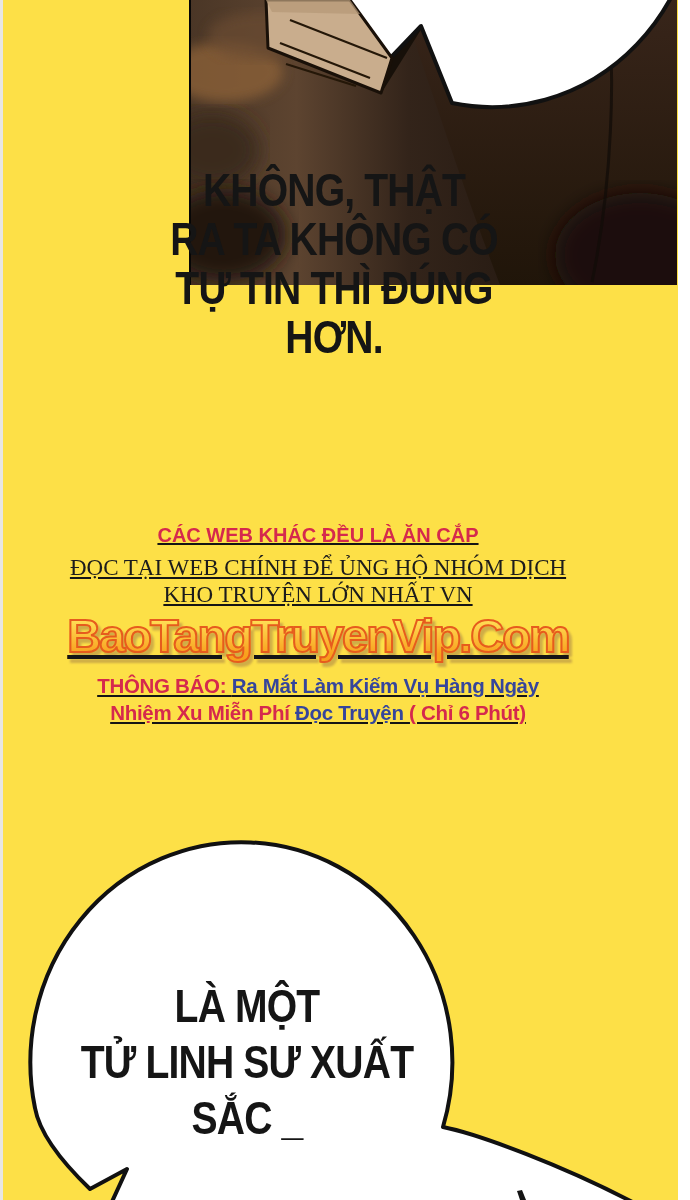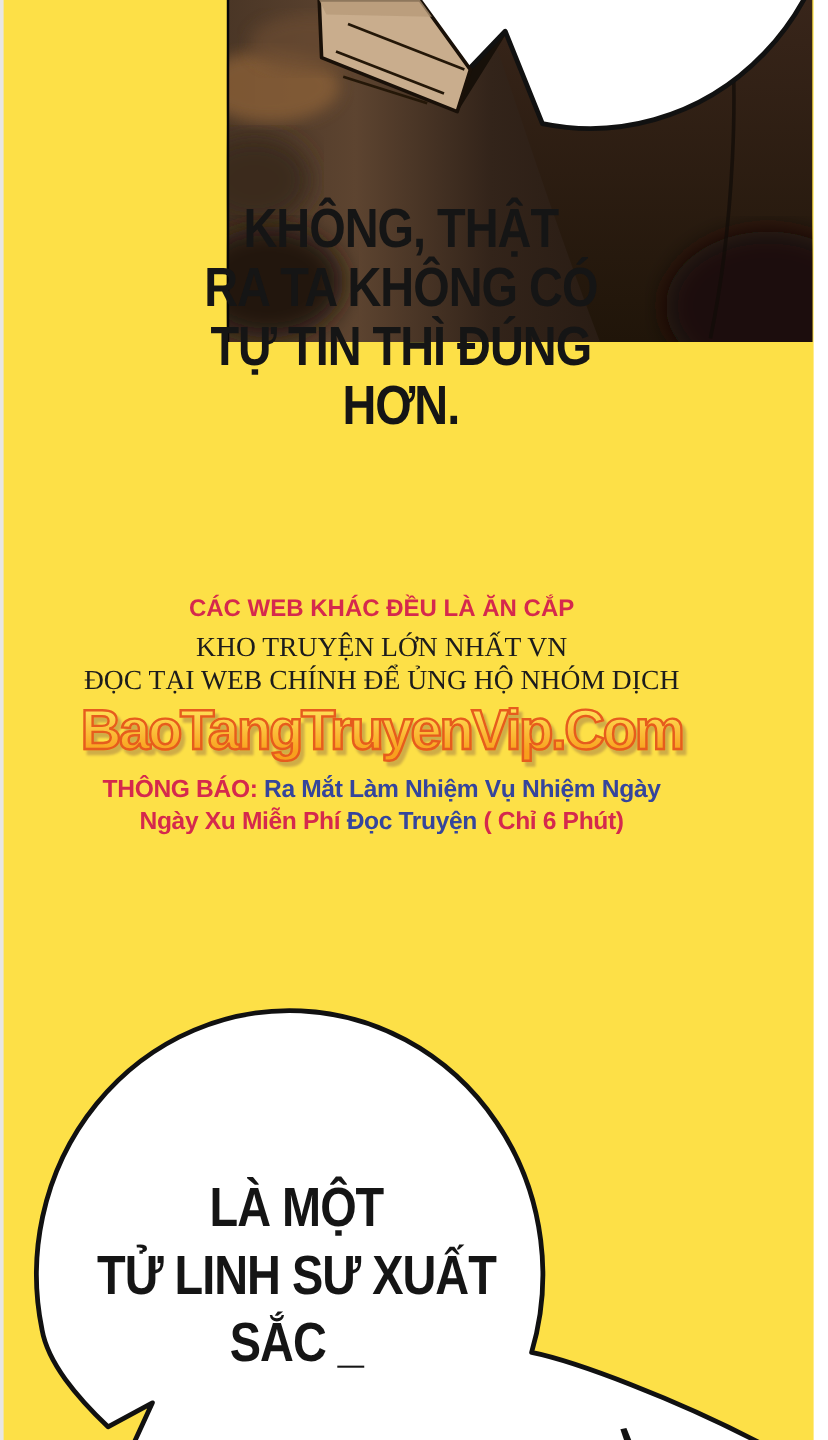--- a/index.html
+++ b/index.html
@@ -5,21 +5,21 @@
   html,body{margin:0;padding:0;background:#ffffff;}
   .page{position:relative;width:678px;height:1200px;background:#fde047;overflow:hidden;
         font-family:"Liberation Sans","DejaVu Sans",sans-serif;}
   .edge-strip{position:absolute;left:0;top:0;width:3px;height:1200px;background:#e8e6e3;z-index:5;}
   .art-svg{position:absolute;left:0;top:0;z-index:1;}
   .txt{position:absolute;z-index:3;text-align:center;color:#151515;}
   .bubble-top-text{left:134px;top:166px;width:400px;font-size:46px;font-weight:bold;
         line-height:49px;letter-spacing:-1px;transform:scaleX(0.85);transform-origin:50% 0;}
   .bubble-bottom-text{left:27px;top:978px;width:440px;font-size:46px;font-weight:bold;
         line-height:56px;letter-spacing:-1px;transform:scaleX(0.85);transform-origin:50% 0;}
-  .promo{left:58px;top:496px;width:520px;}
+  .promo{left:58px;top:524px;width:520px;text-decoration:underline;}
   .promo-warning{font-size:20px;font-weight:bold;color:#d5294d;letter-spacing:0px;margin-bottom:7px;}
   .promo-serif{font-family:"Liberation Serif","DejaVu Serif",serif;font-size:23px;color:#1c1c1c;line-height:27px;}
   .promo-serif-big{font-family:"Liberation Serif","DejaVu Serif",serif;font-size:25px;color:#1c1c1c;line-height:28px;}
   .promo-site{font-size:47px;font-weight:bold;letter-spacing:-2px;line-height:52px;margin-top:2px;
         background:linear-gradient(180deg,#ffde55 20%,#f8a01d 85%);
         -webkit-background-clip:text;background-clip:text;color:transparent;
         -webkit-text-stroke:2px #e65c1d;
         filter:drop-shadow(3px 4px 1px rgba(150,110,70,0.45));}
   .promo-notice{font-size:20.5px;font-weight:bold;line-height:27px;margin-top:10px;letter-spacing:-0.3px;}
   .promo-notice2{font-size:20.5px;font-weight:bold;line-height:27px;letter-spacing:-0.3px;}
@@ -99,25 +99,25 @@
 
   <div class="txt bubble-top-text">
     <div>KHÔNG, THẬT</div>
     <div>RA TA KHÔNG CÓ</div>
     <div>TỰ TIN THÌ ĐÚNG</div>
     <div>HƠN.</div>
   </div>
 
   <div class="txt promo">
     <div class="promo-warning">CÁC WEB KHÁC ĐỀU LÀ ĂN CẮP</div>
+    <div class="promo-serif">ĐỌC TẠI WEB CHÍNH ĐỂ ỦNG HỘ NHÓM DỊCH</div>
     <div class="promo-serif">KHO TRUYỆN LỚN NHẤT VN</div>
-    <div class="promo-serif">ĐỌC TẠI WEB CHÍNH ĐỂ ỦNG HỘ NHÓM DỊCH</div>
     <div class="promo-site">BaoTangTruyenVip.Com</div>
-    <div class="promo-notice"><span class="c-red">THÔNG BÁO: </span><span class="c-blue">Ra Mắt Làm Nhiệm Vụ Nhiệm Ngày</span></div>
-    <div class="promo-notice2"><span class="c-red">Ngày Xu Miễn Phí </span><span class="c-blue">Đọc Truyện </span><span class="c-red">( Chỉ 6 Phút)</span></div>
+    <div class="promo-notice"><span class="c-red">THÔNG BÁO: </span><span class="c-blue">Ra Mắt Làm Kiếm Vụ Hàng Ngày</span></div>
+    <div class="promo-notice2"><span class="c-red">Nhiệm Xu Miễn Phí </span><span class="c-blue">Đọc Truyện </span><span class="c-red">( Chỉ 6 Phút)</span></div>
   </div>
 
   <div class="txt bubble-bottom-text">
     <div>LÀ MỘT</div>
     <div>TỬ LINH SƯ XUẤT</div>
     <div>SẮC _</div>
   </div>
 </div>
 
 </body></html>

